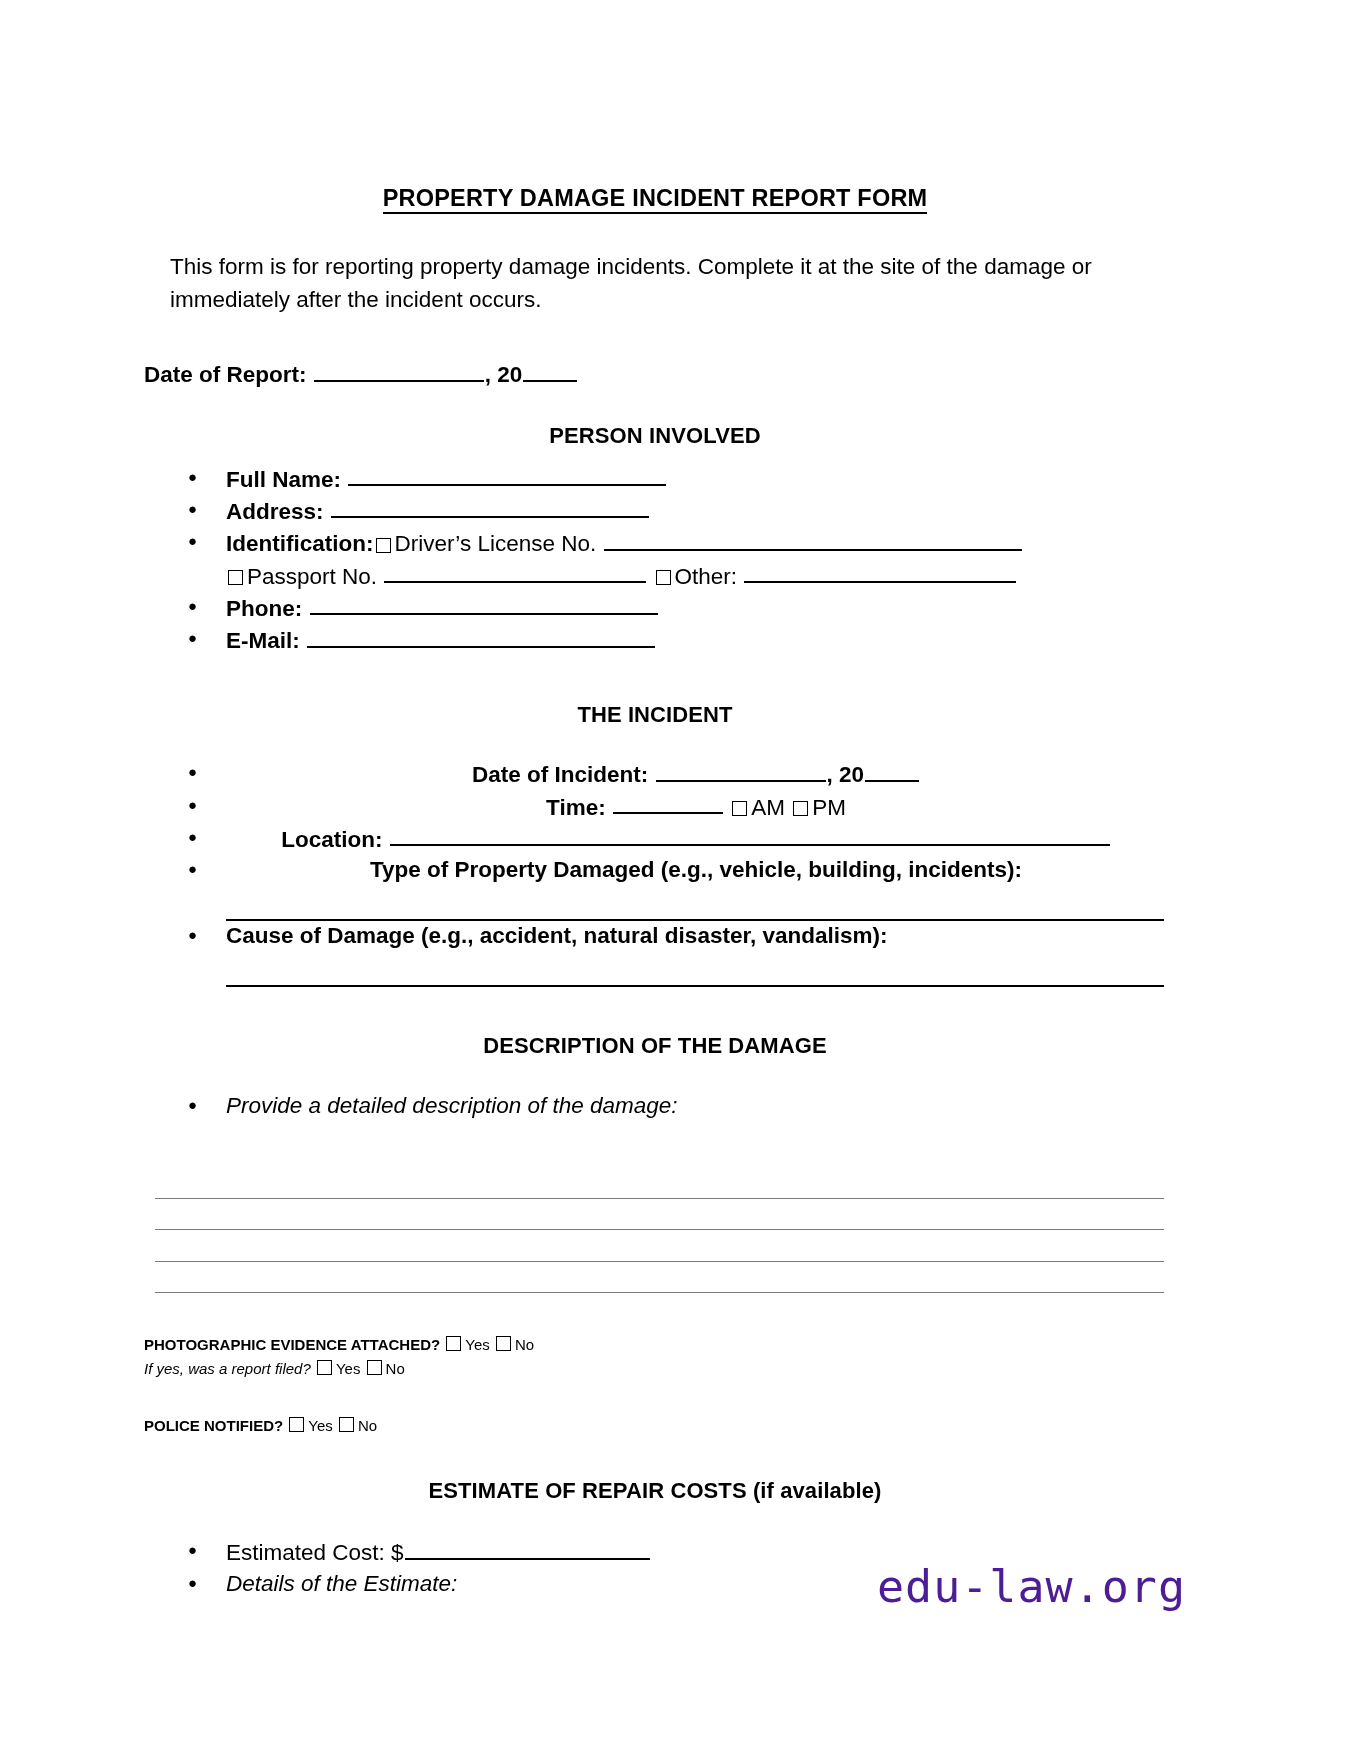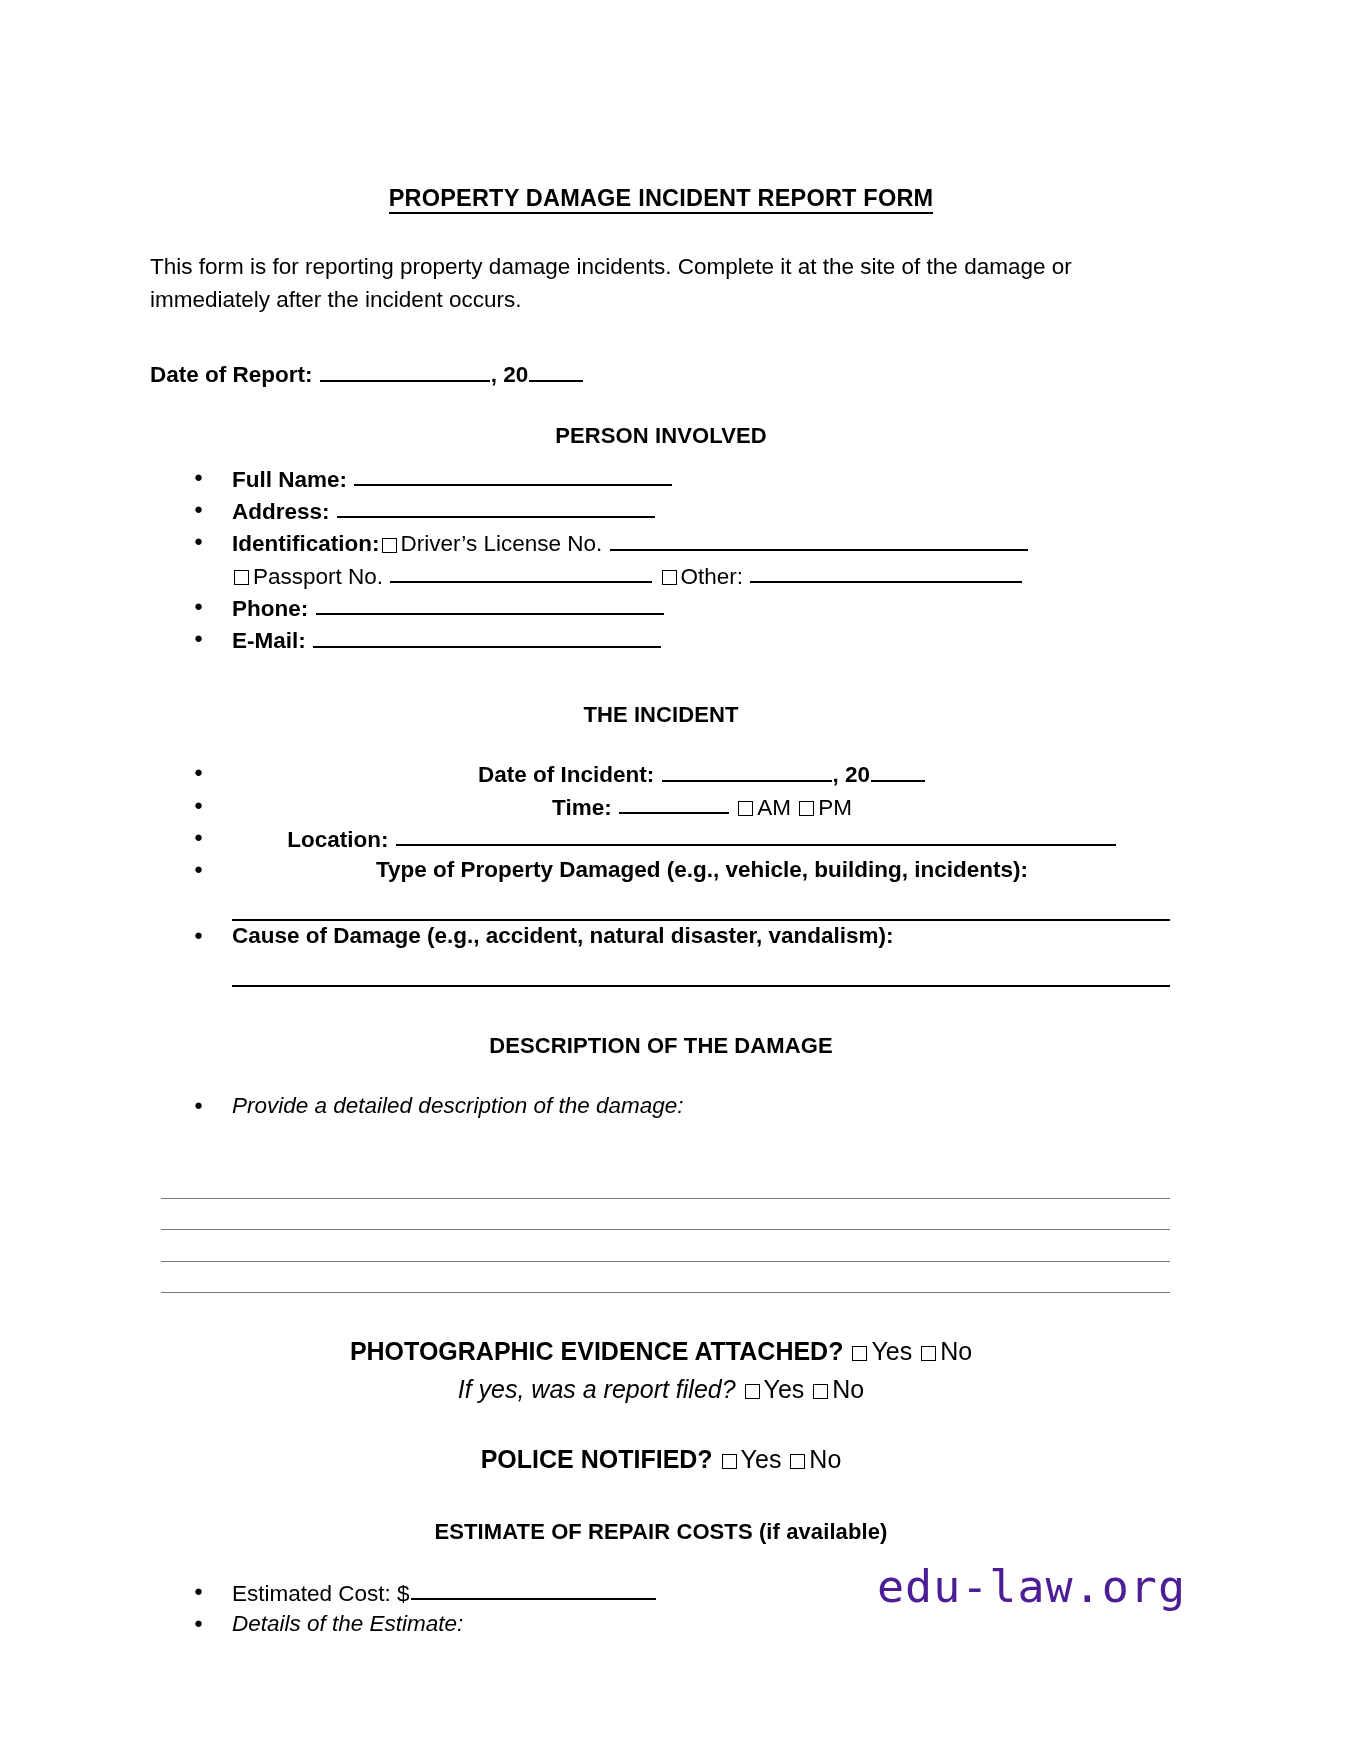--- a/index.html
+++ b/index.html
@@ -18,21 +18,21 @@
   }
   .page {
     position: absolute;
     left: 0; top: 0;
     width: 1362px;
     height: 1763px;
     background: #fff;
   }
   .content {
     position: absolute;
-    left: 150px;
+    left: 144px;
     top: 0;
     width: 1022px;
   }
 
   
   .doc-title {
     text-align: center;
     font-size: 23.5px;
     font-weight: bold;
     letter-spacing: 0.2px;
@@ -43,20 +43,21 @@
     border-bottom: 2.4px solid #000;
     padding-bottom: 1px;
   }
 
   
   .intro {
     font-size: 22.5px;
     line-height: 1.47;
     margin-top: 38px;
     text-align: left;
+    margin-left: 26px;
   }
 
   
   .date-report {
     font-size: 22.5px;
     font-weight: bold;
     margin-top: 42px;
     white-space: nowrap;
   }
 
@@ -142,24 +143,23 @@
     margin-left: 11px;
     margin-right: 2px;
   }
   .ruled-line {
     border-bottom: 1.6px solid #7a7a7a;
     height: 30.5px;
   }
 
   
   .qline {
-    font-size: 25px;
+    font-size: 15px;
     margin-top: 38px;
     line-height: 1.34;
-    text-align: center;
   }
   .qline.tight { margin-top: 4px; }
   .qlabel { font-weight: bold; }
 
   
   .watermark {
     position: absolute;
     right: 176px;
     bottom: 150px;
     font-family: "DejaVu Sans Mono", "Liberation Mono", monospace;

